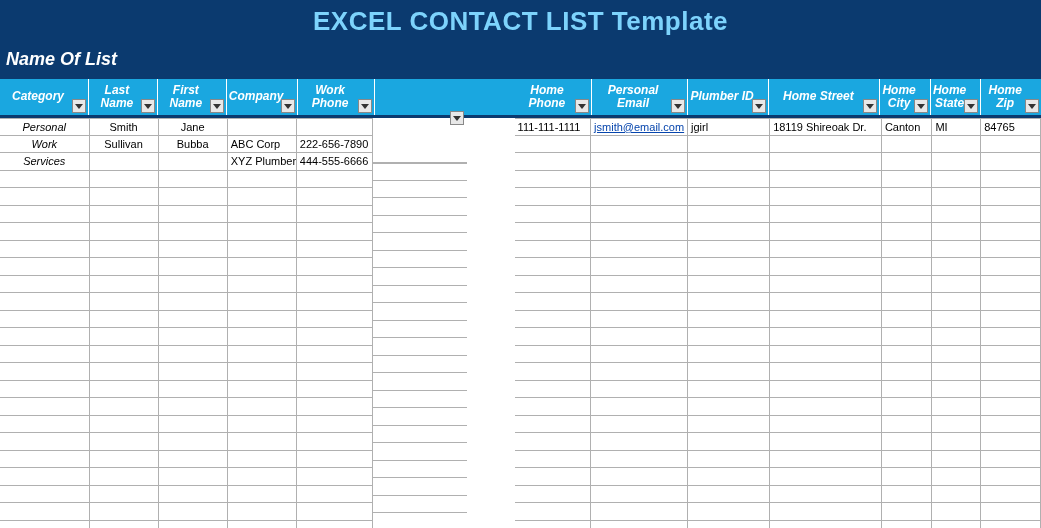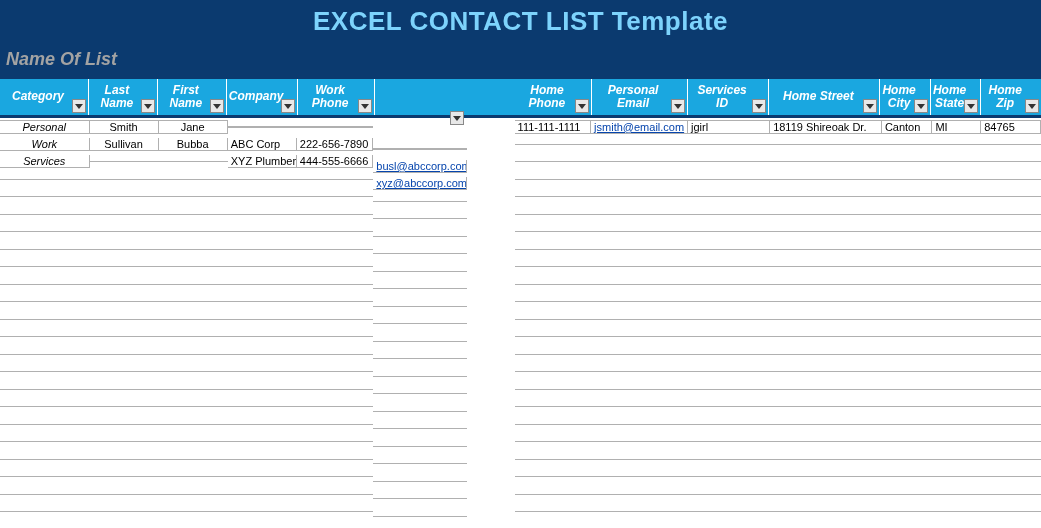--- a/index.html
+++ b/index.html
@@ -19,21 +19,21 @@
   }
   .banner .title {
     color: #7dd3fc;
     font-size: 26px;
     font-weight: bold;
     text-align: center;
     letter-spacing: 0.5px;
     padding-top: 2px;
   }
   .banner .subtitle {
-    color: #a3a3a3;
+    color: #ffffff;
     font-size: 18px;
     font-weight: bold;
     font-style: italic;
     position: absolute;
     left: 6px;
     bottom: 6px;
   }
   .header-row {
     background: #1aa7e0;
     display: flex;
@@ -77,21 +77,20 @@
   .rowgap {
     height: 3px;
     background: #0b3a6f;
   }
   .grid {
     width: 100%;
   }
   .grid-row {
     display: flex;
     height: 17.5px;
-    align-items: center;
   }
   .grid-cell {
     border: 1px solid #b0b0b0;
     border-top: none;
     border-left: none;
     font-size: 11px;
     padding: 0 3px;
     overflow: hidden;
     white-space: nowrap;
     text-overflow: clip;
@@ -153,21 +152,21 @@
     </div>
     <div class="header-cell c6">
       <span>Home Phone</span>
       <div class="filter-btn"></div>
     </div>
     <div class="header-cell c7">
       <span>Personal Email</span>
       <div class="filter-btn"></div>
     </div>
     <div class="header-cell c8">
-      <span>Services ID</span>
+      <span>Plumber ID</span>
       <div class="filter-btn"></div>
     </div>
     <div class="header-cell c9">
       <span>Home Street</span>
       <div class="filter-btn"></div>
     </div>
     <div class="header-cell c10">
       <span>Home City</span>
       <div class="filter-btn"></div>
     </div>

